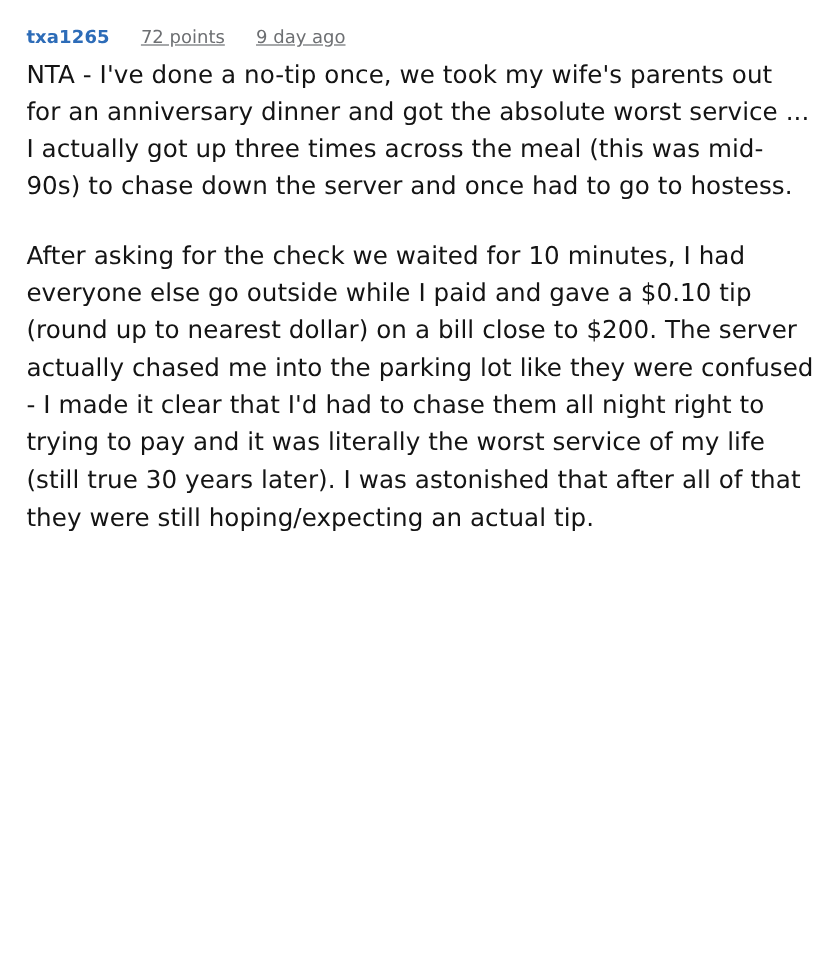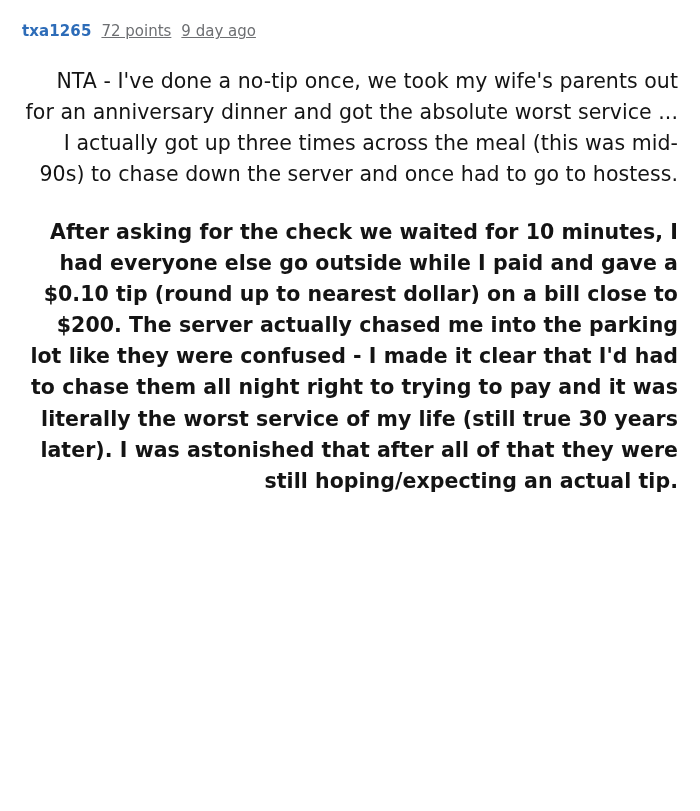--- a/index.html
+++ b/index.html
@@ -14,22 +14,22 @@
     color: #1a1a1b;
     overflow: hidden;
   }
   .comment {
     padding: 22px 22px 0 22px;
     box-sizing: border-box;
   }
   .comment-meta {
     display: flex;
     align-items: baseline;
-    gap: 10px;
-    margin-bottom: 26px;
+    gap: 26px;
+    margin-bottom: 7px;
     font-size: 15px;
   }
   .author {
     color: #2d6cb8;
     font-weight: bold;
     font-size: 15px;
     letter-spacing: 0.1px;
   }
   .points, .timestamp {
     color: #6d6f72;
@@ -37,25 +37,23 @@
     text-decoration: underline;
   }
   .comment-body {
     font-size: 20.5px;
     line-height: 1.52;
     color: #141414;
     letter-spacing: 0.05px;
   }
   .comment-body p {
     margin: 0 0 26px 0;
-    text-align: right;
   }
   .comment-body p:last-child {
     margin-bottom: 8px;
-    font-weight: bold;
   }
 </style>
 </head>
 <body>
 
 <div class="comment">
 
   <div class="comment-meta">
     <span class="author">txa1265</span>
     <span class="points">72 points</span>

